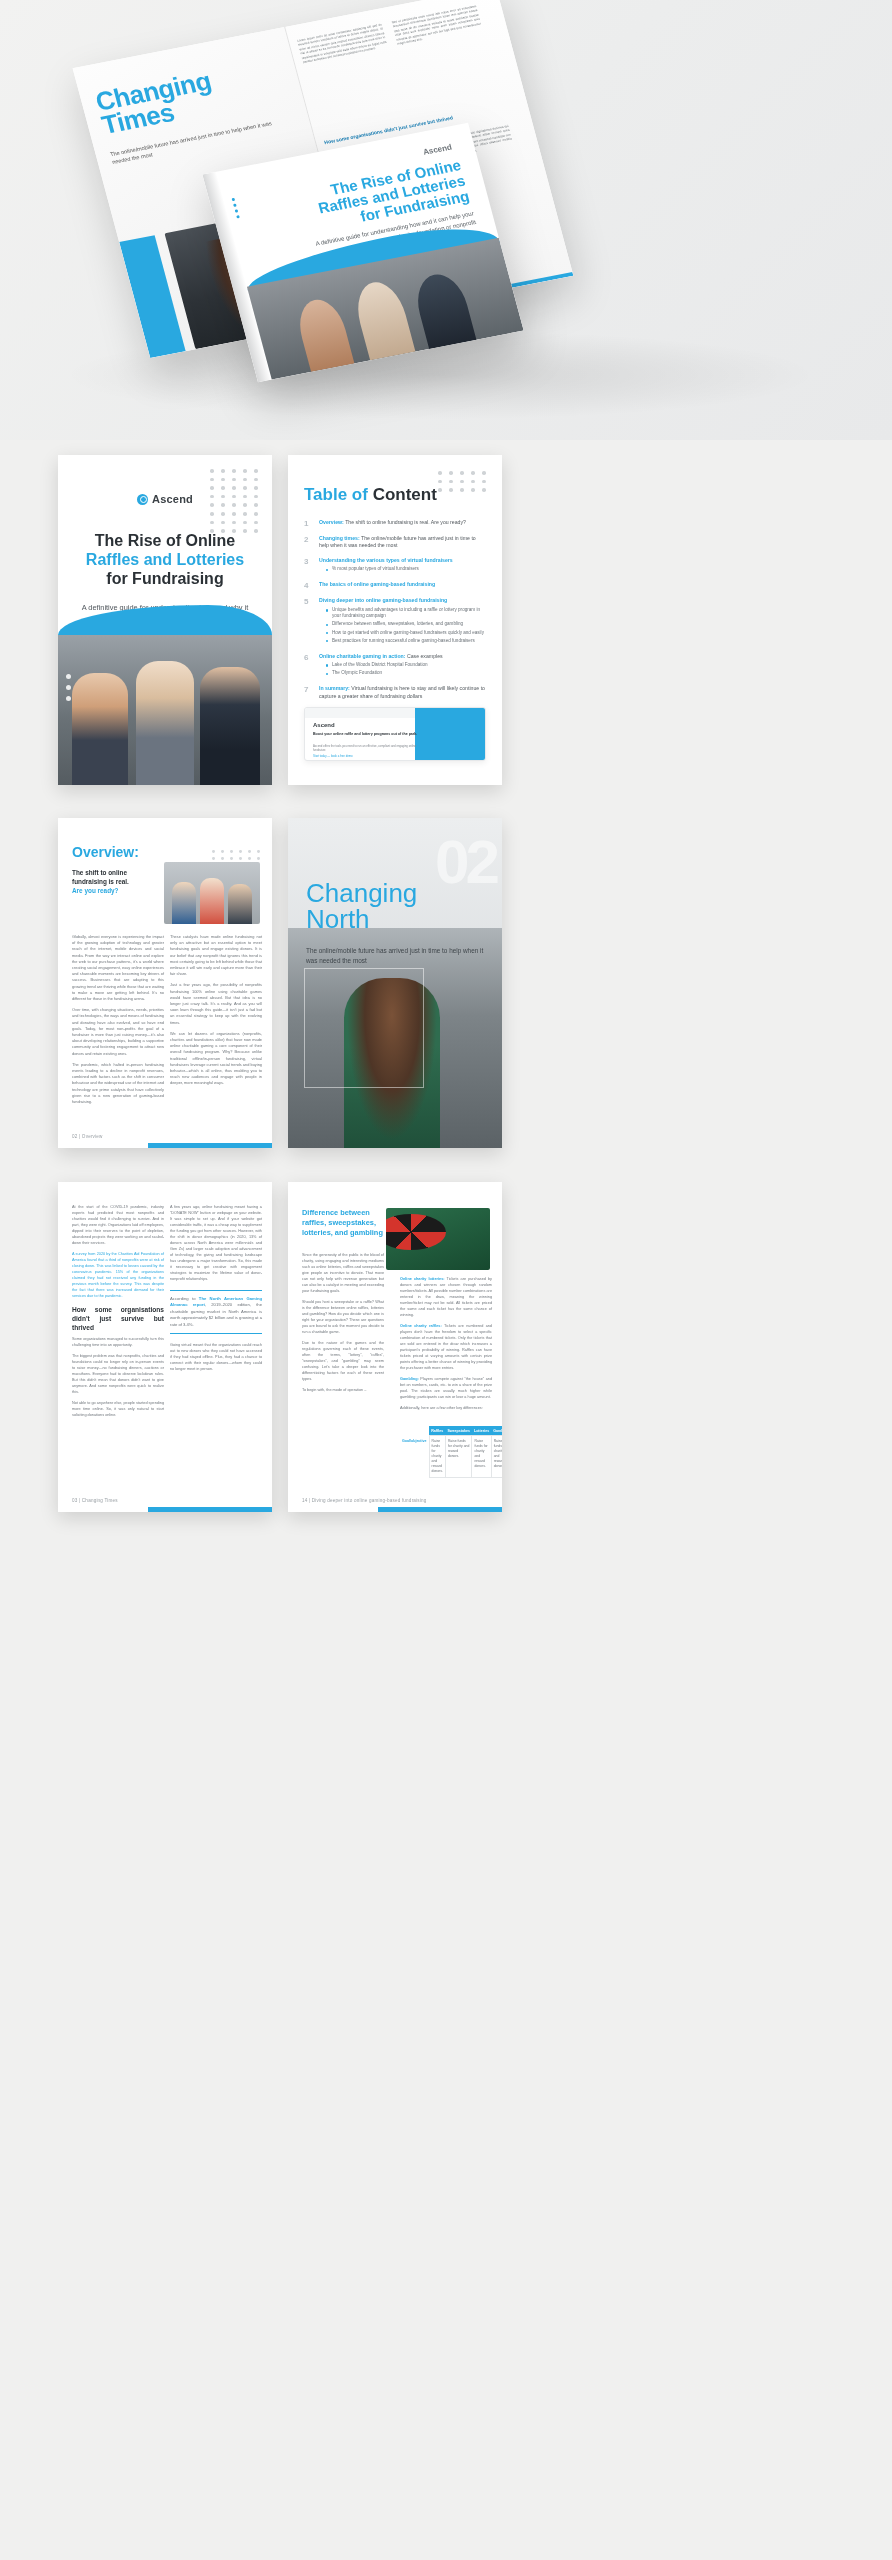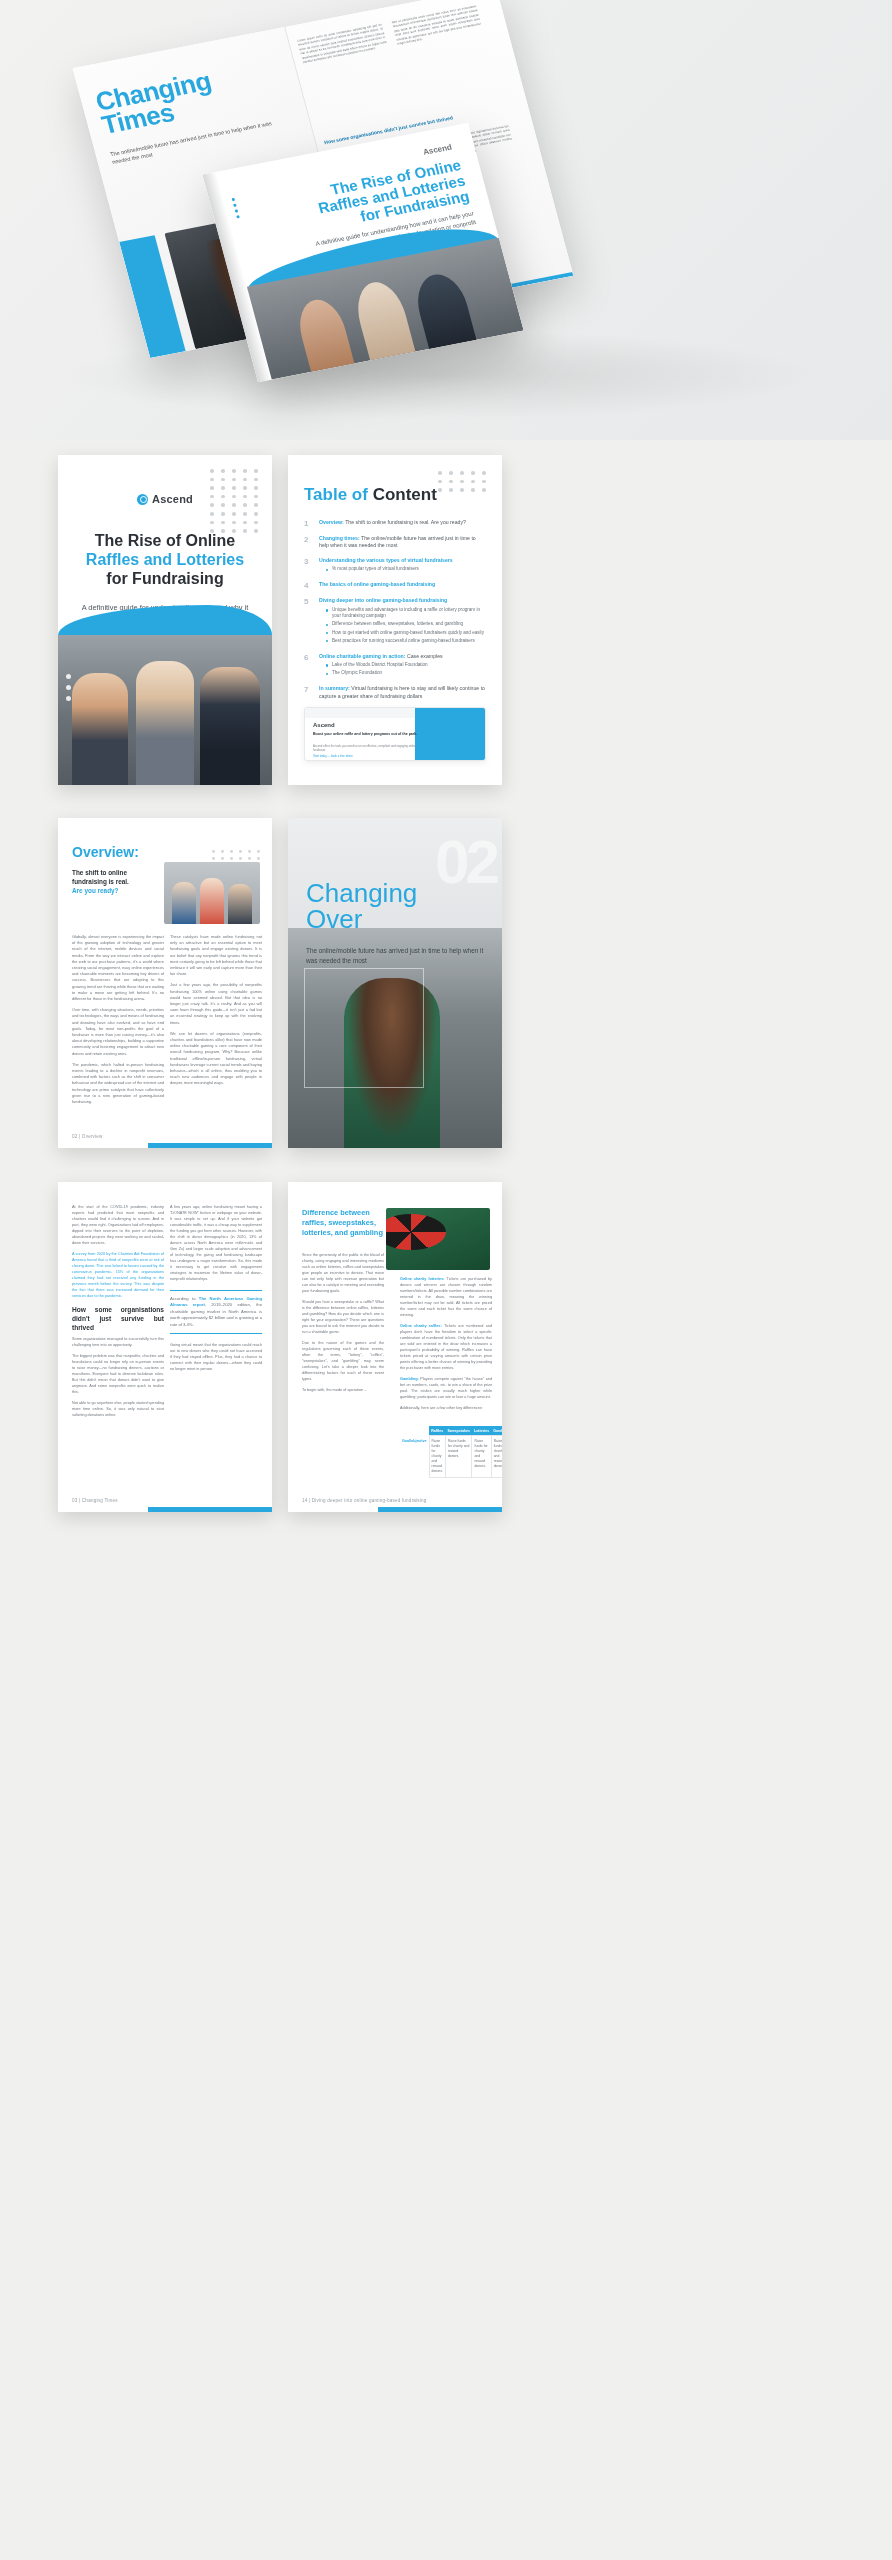--- a/index.html
+++ b/index.html
@@ -438,21 +438,21 @@
 
   <div class="sheet" style="left:288px; top:818px; width:214px; height:330px;">
     <div class="ch-bg"></div>
     <div class="ch-ghost">02</div>
     <div class="ch-photo">
       <div style="position:absolute;left:56px;bottom:0;width:96px;height:170px;background:radial-gradient(ellipse at 50% 22%,#7a5238 0%,#4e3526 40%,rgba(0,0,0,0) 66%),linear-gradient(180deg,#2f6c4f 40%,#20503a 100%);border-radius:40px 40px 0 0;"></div>
     </div>
     <div class="ch-a"></div>
     <div class="ch-title">
       <span>Changing</span><br>
-      <span>Over</span>
+      <span>North</span>
     </div>
     <div class="ch-sub">The online/mobile future has arrived just in time to help when it was needed the most</div>
   </div>
 
   <div class="sheet" style="left:58px; top:1182px; width:214px; height:330px;">
     <div style="position:absolute;left:14px;top:22px;width:92px;" class="tp-b">
       <p style="margin-bottom:5px;">At the start of the COVID-19 pandemic, industry experts had predicted that most nonprofits and charities would find it challenging to survive. And in part, they were right. Organizations laid off employees, dipped into their reserves to the point of depletion, abandoned projects they were working on and scaled-down their services.</p>
       <p style="margin-bottom:5px;"><span class="tp-link">A survey from 2020 by the Charities Aid Foundation of America found that a third of nonprofits were at risk of closing down. This was linked to losses caused by the coronavirus pandemic. 15% of the organizations claimed they had not received any funding in the previous month before the survey. This was despite the fact that there was increased demand for their services due to the pandemic.</span></p>
       <div class="tp-h" style="margin:6px 0 4px 0;">How some organisations didn't just survive but thrived</div>
       <p style="margin-bottom:5px;">Some organizations managed to successfully turn this challenging time into an opportunity.</p>

